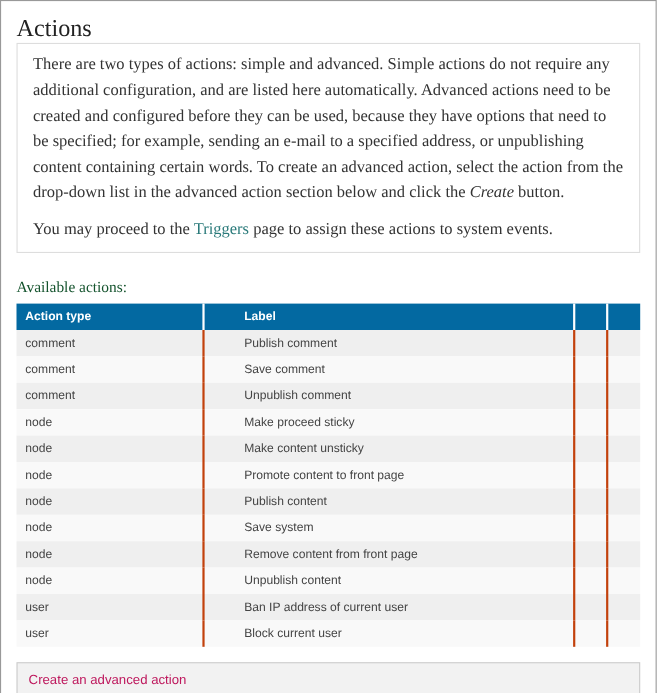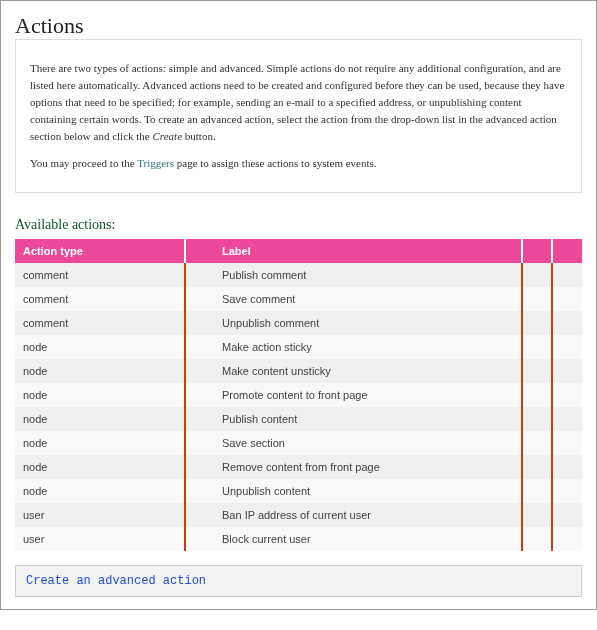--- a/index.html
+++ b/index.html
@@ -12,23 +12,23 @@
       padding: 12px 14px;
     }
     h1 {
       font-size: 22px;
       font-weight: normal;
       font-family: Georgia, serif;
       color: #222;
     }
     .info-box {
       border: 1px solid #ddd;
-      padding: 20px 14px;
+      padding: 8px 14px;
       margin-bottom: 24px;
-      font-size: 11px;
+      font-size: 15px;
       line-height: 1.55;
       color: #333;
     }
     .info-box p { margin-bottom: 10px; }
     .info-box p:last-child { margin-bottom: 0; }
     .info-box em { font-style: italic; }
     .info-box a { color: #2a7a7a; text-decoration: none; }
     .section-label {
       font-size: 14px;
       font-family: Georgia, serif;
@@ -36,21 +36,21 @@
       margin-bottom: 6px;
     }
     table {
       width: 100%;
       border-collapse: collapse;
       font-family: Arial, Helvetica, sans-serif;
       font-size: 11px;
       margin-bottom: 14px;
     }
     thead th {
-      background: #ec4899;
+      background: #0369a1;
       color: #fff;
       text-align: left;
       padding: 6px 8px;
       font-weight: bold;
       border-right: 2px solid #fff;
     }
     thead th:last-child { border-right: none; }
     tbody td {
       padding: 6px 8px;
       color: #444;
@@ -62,23 +62,23 @@
     .col-type { width: 170px; }
     .col-label { width: auto; padding-left: 36px; }
     .col-op1 { width: 30px; }
     .col-op2 { width: 30px; }
     .advanced-box {
       border: 1px solid #ccc;
       background: #f2f2f2;
       padding: 8px 10px 0 10px;
     }
     .advanced-title {
-      font-family: Liberation Mono, monospace;
+      font-family: Liberation Sans, sans-serif;
       font-size: 12px;
-      color: #1d4ed8;
+      color: #be185d;
       margin-bottom: 8px;
     }
   </style>
 </head>
 <body>
 
 <h1>Actions</h1>
 
 <div class="info-box">
   <p>
@@ -114,21 +114,21 @@
         <td class="col-op2"></td>
       </tr>
       <tr>
         <td class="col-type">comment</td>
         <td class="col-label">Unpublish comment</td>
         <td class="col-op1"></td>
         <td class="col-op2"></td>
       </tr>
       <tr>
         <td class="col-type">node</td>
-        <td class="col-label">Make action sticky</td>
+        <td class="col-label">Make proceed sticky</td>
         <td class="col-op1"></td>
         <td class="col-op2"></td>
       </tr>
       <tr>
         <td class="col-type">node</td>
         <td class="col-label">Make content unsticky</td>
         <td class="col-op1"></td>
         <td class="col-op2"></td>
       </tr>
       <tr>
@@ -138,21 +138,21 @@
         <td class="col-op2"></td>
       </tr>
       <tr>
         <td class="col-type">node</td>
         <td class="col-label">Publish content</td>
         <td class="col-op1"></td>
         <td class="col-op2"></td>
       </tr>
       <tr>
         <td class="col-type">node</td>
-        <td class="col-label">Save section</td>
+        <td class="col-label">Save system</td>
         <td class="col-op1"></td>
         <td class="col-op2"></td>
       </tr>
       <tr>
         <td class="col-type">node</td>
         <td class="col-label">Remove content from front page</td>
         <td class="col-op1"></td>
         <td class="col-op2"></td>
       </tr>
       <tr>

